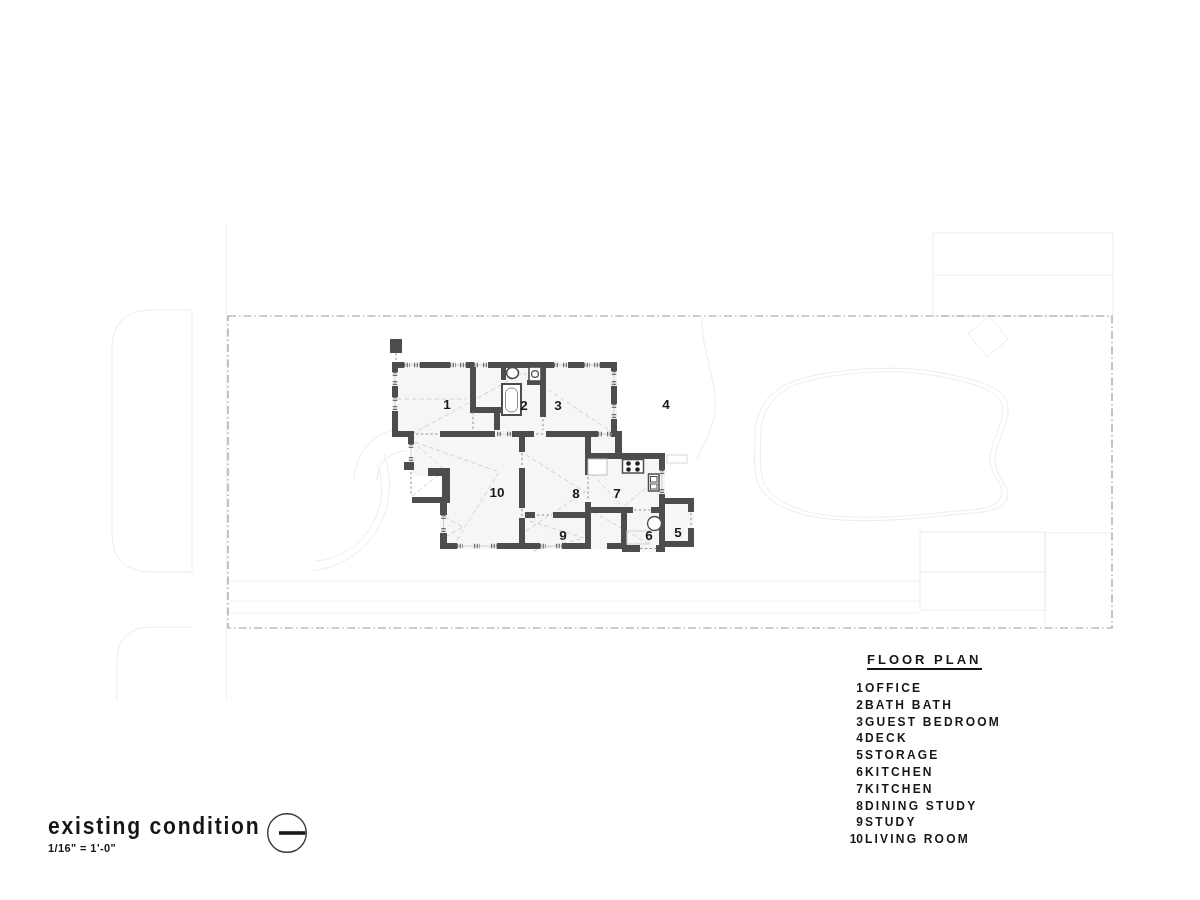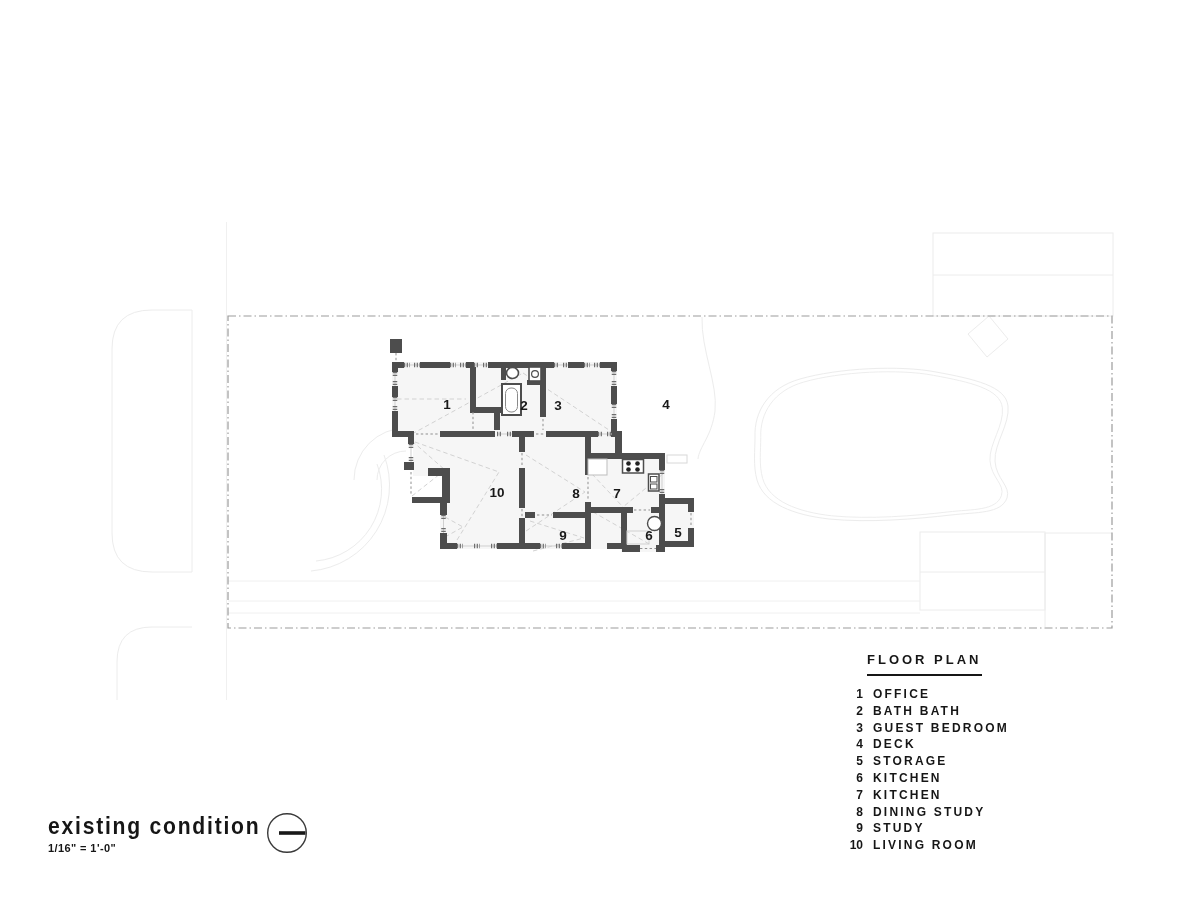--- a/index.html
+++ b/index.html
@@ -13,25 +13,25 @@
   .doordash{stroke:#8f8f8f;stroke-width:1;stroke-dasharray:2.4 2.4;}
   .ceil{stroke:#d2d2d2;stroke-width:1;stroke-dasharray:4.5 3;fill:none;}
   .site{stroke:#ececec;stroke-width:1;fill:none;}
   .sitefaint{stroke:#f0f0f0;stroke-width:1;fill:none;}
   .wall{fill:#4d4d4d;}
   .roomfill{fill:#f6f6f6;}
   .fixline{stroke:#4d4d4d;fill:#ffffff;}
 
   .legend{position:absolute;left:845px;top:650px;}
   .legend-title{display:inline-block;margin-left:22px;font-size:13px;font-weight:bold;
-                letter-spacing:3px;border-bottom:2px solid #161616;padding-bottom:7px;}
+                letter-spacing:3px;border-bottom:2px solid #161616;padding-bottom:1px;}
   .legend-items{margin-top:11px;}
   .legend-row{display:flex;height:16.8px;align-items:baseline;}
   .legend-num{width:18px;text-align:right;font-size:12px;font-weight:bold;}
-  .legend-lbl{margin-left:10px;font-size:12px;font-weight:bold;letter-spacing:2.2px;}
+  .legend-lbl{margin-left:2px;font-size:12px;font-weight:bold;letter-spacing:2.2px;}
 
   .title-block{position:absolute;left:48px;top:812px;display:flex;align-items:center;}
   .tb-text{width:218px;}
   .tb-title{font-size:24px;font-weight:bold;letter-spacing:2px;white-space:nowrap;
             transform:scaleX(0.88);transform-origin:left center;line-height:26px;}
   .tb-scale{font-size:11px;font-weight:bold;letter-spacing:0.4px;margin-top:3px;}
 </style>
 </head>
 <body>
 

